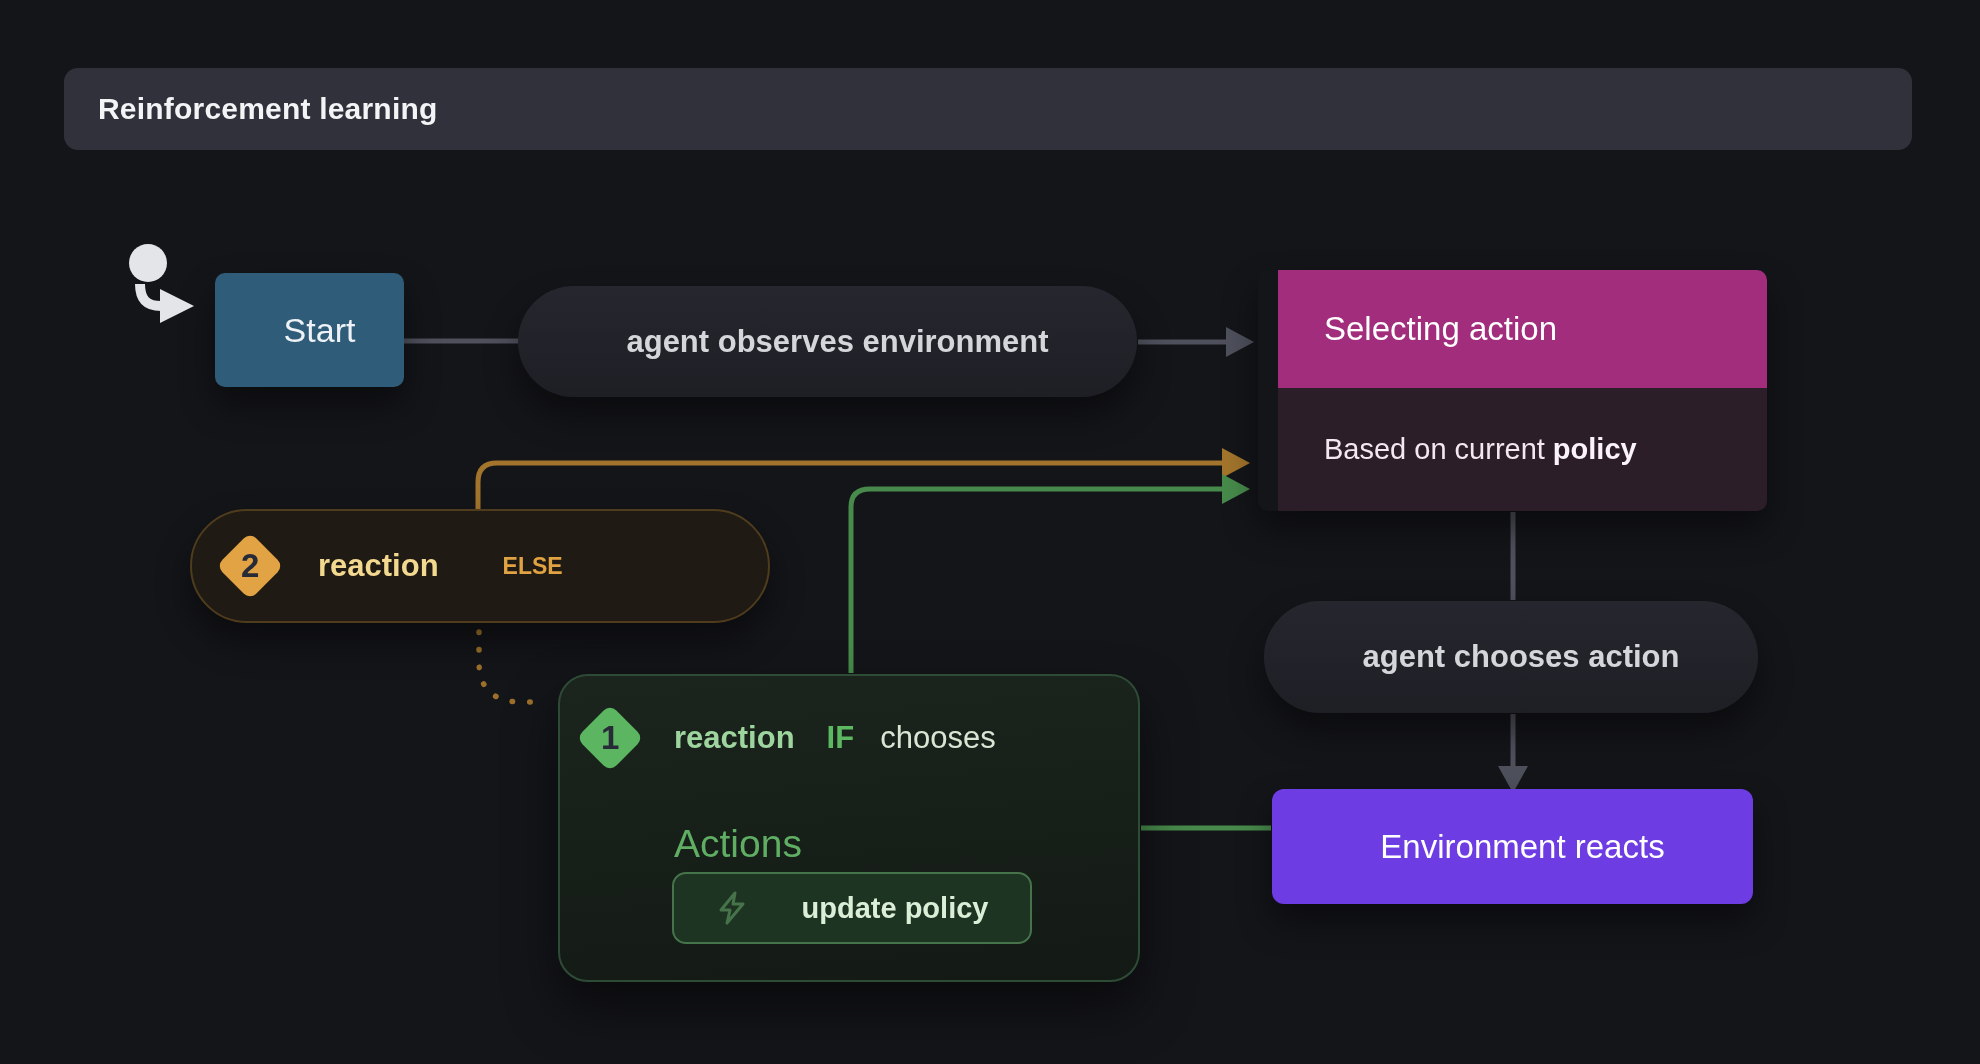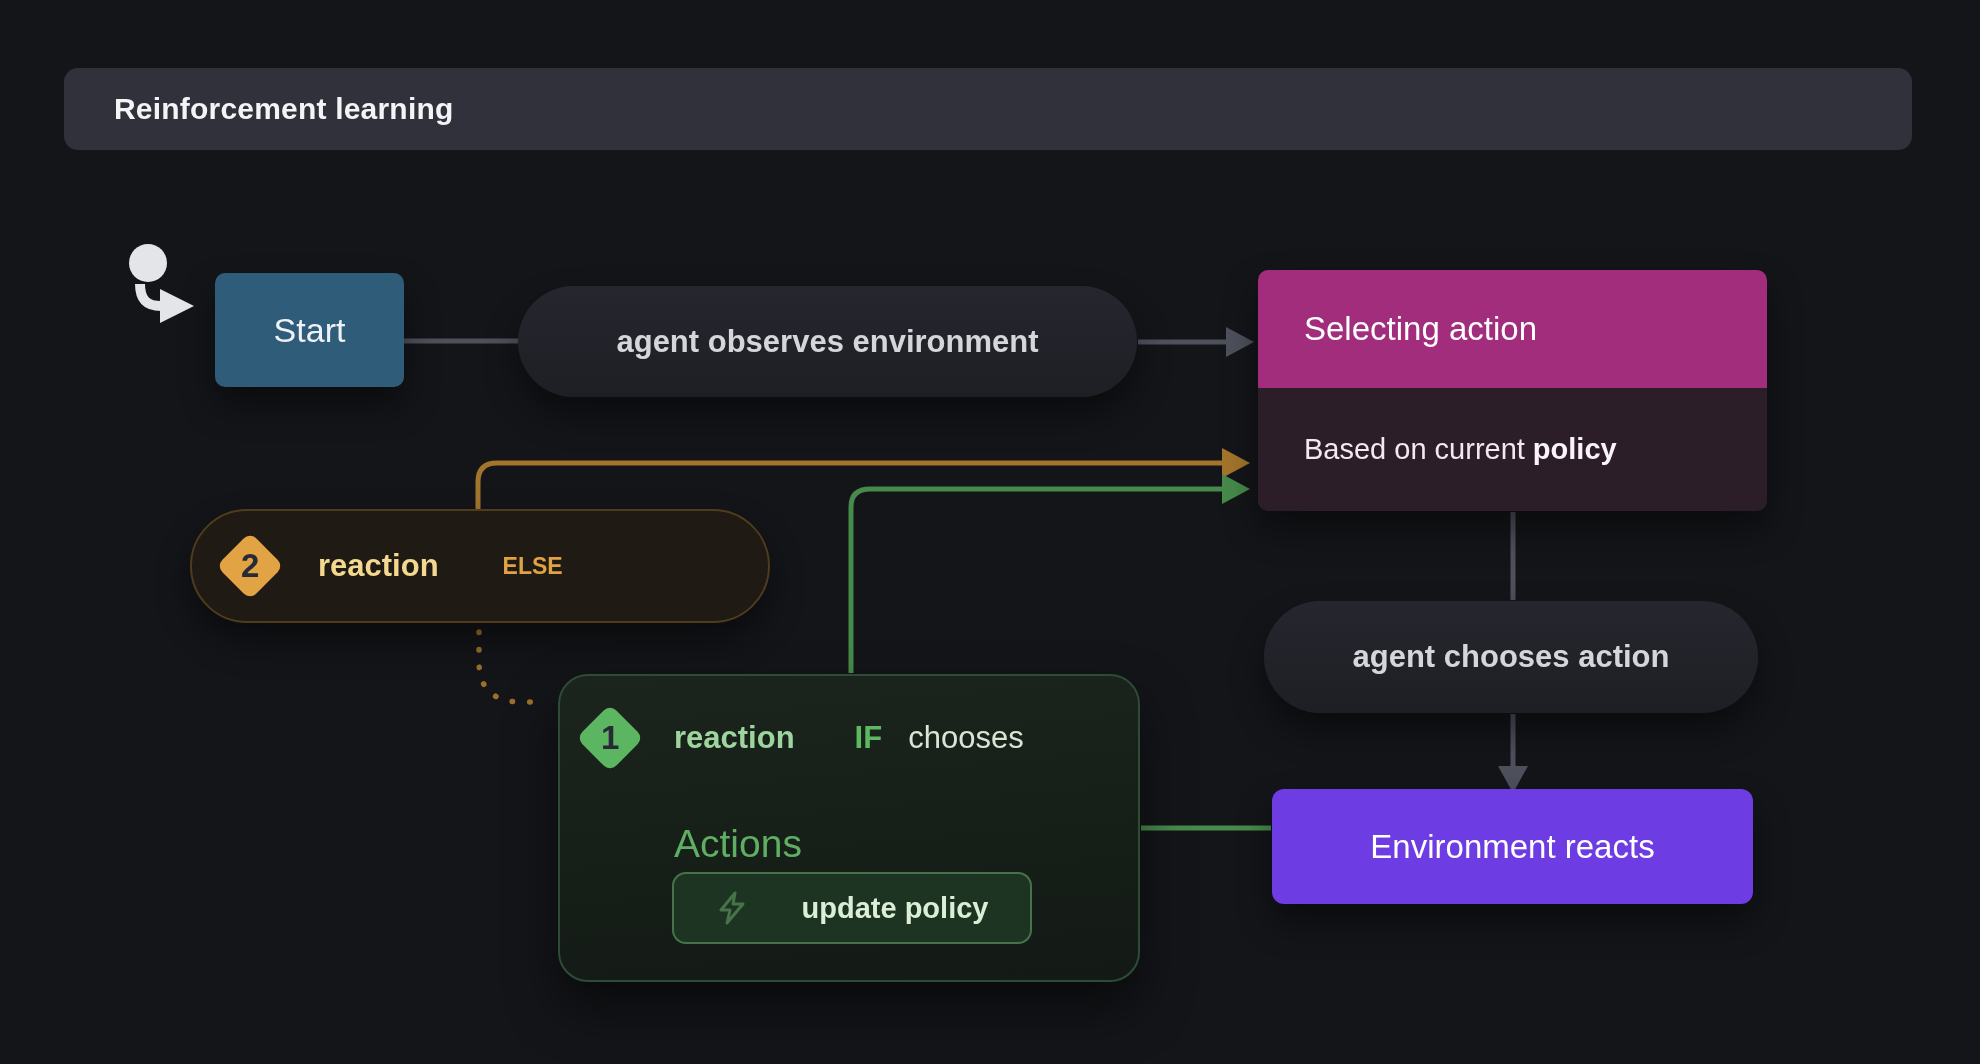--- a/index.html
+++ b/index.html
@@ -6,38 +6,38 @@
   html,body { background: var(--bg,#141519); }
   body { font-family: "Liberation Sans","DejaVu Sans",sans-serif; }
   #canvas {
     position:relative; width:1980px; height:1064px;
     background: var(--bg,#141519); overflow:hidden;
   }
   
   .header-bar {
     position:absolute; left:64px; top:68px; width:1848px; height:82px;
     background: var(--header-bar,#30313b); border-radius:14px;
-    display:flex; align-items:center; padding-left:50px;
+    display:flex; align-items:center; padding-left:34px;
   }
   .header-bar .title {
     color: var(--header-text,#f3f4f6); font-size:30px; font-weight:700;
     letter-spacing:.2px;
   }
   
   svg.wires { position:absolute; left:0; top:0; z-index:1; }
   .wire-gray   { stroke: var(--gray-line,#4e505c); stroke-width:5; fill:none; }
   .head-gray   { fill: var(--gray-line,#4e505c); }
   .wire-orange { stroke: var(--orange-line,#a3752c); stroke-width:5; fill:none; }
   .head-orange { fill: var(--orange-line,#a3752c); }
   .wire-orange-dotted { stroke: var(--orange-line,#a3752c); stroke-width:5.5; fill:none;
     stroke-dasharray:.5 17; stroke-linecap:round; opacity:.95; }
   .wire-green  { stroke: var(--green-line,#478a4b); stroke-width:5; fill:none; }
   .head-green  { fill: var(--green-line,#478a4b); }
   
-  .node { position:absolute; z-index:2; }
+  .node { position:absolute; z-index:2;padding-left:20px; }
   .shadowed { box-shadow: 0 18px 34px rgba(0,0,0,.45); }
   .pill {
     background: linear-gradient(180deg,#26272e 0%, var(--pill-bg,#1e1f25) 100%);
     border-radius:60px; display:flex; align-items:center; justify-content:center;
   }
   .pill .pill-label { color: var(--pill-text,#d4d6da); font-size:31px; font-weight:700; }
   
   .start-node {
     left:215px; top:273px; width:189px; height:114px; border-radius:10px;
     background: var(--start-bg,#2f5c78);
@@ -94,21 +94,21 @@
     background: linear-gradient(175deg,#1b241d 0%,#131a15 100%);
     border:2px solid var(--green-block-border,#2e4b36);
     box-shadow: 0 26px 50px rgba(0,0,0,.5);
   }
   .reaction1-head {
     position:absolute; left:26px; top:32px; height:60px;
     display:flex; align-items:center;
   }
   .reaction1-head .r-label { margin-left:40px; font-size:31px; font-weight:700;
     color: var(--green-label,#9ed59e); }
-  .reaction1-head .r-keyword { margin-left:60px; font-size:31px; font-weight:700;
+  .reaction1-head .r-keyword { margin-left:32px; font-size:31px; font-weight:700;
     color: var(--green-keyword,#5cb861); }
   .reaction1-head .r-cond { margin-left:26px; font-size:31px; font-weight:400;
     color: var(--green-condition,#d9e6d4); }
   .actions-label {
     position:absolute; left:114px; top:146px; font-size:39px; font-weight:500;
     color: var(--green-actions,#5fae63);
   }
   .update-policy-btn {
     position:absolute; left:112px; top:196px; width:360px; height:72px;
     border-radius:14px; background: var(--button-bg,#1e3422);

